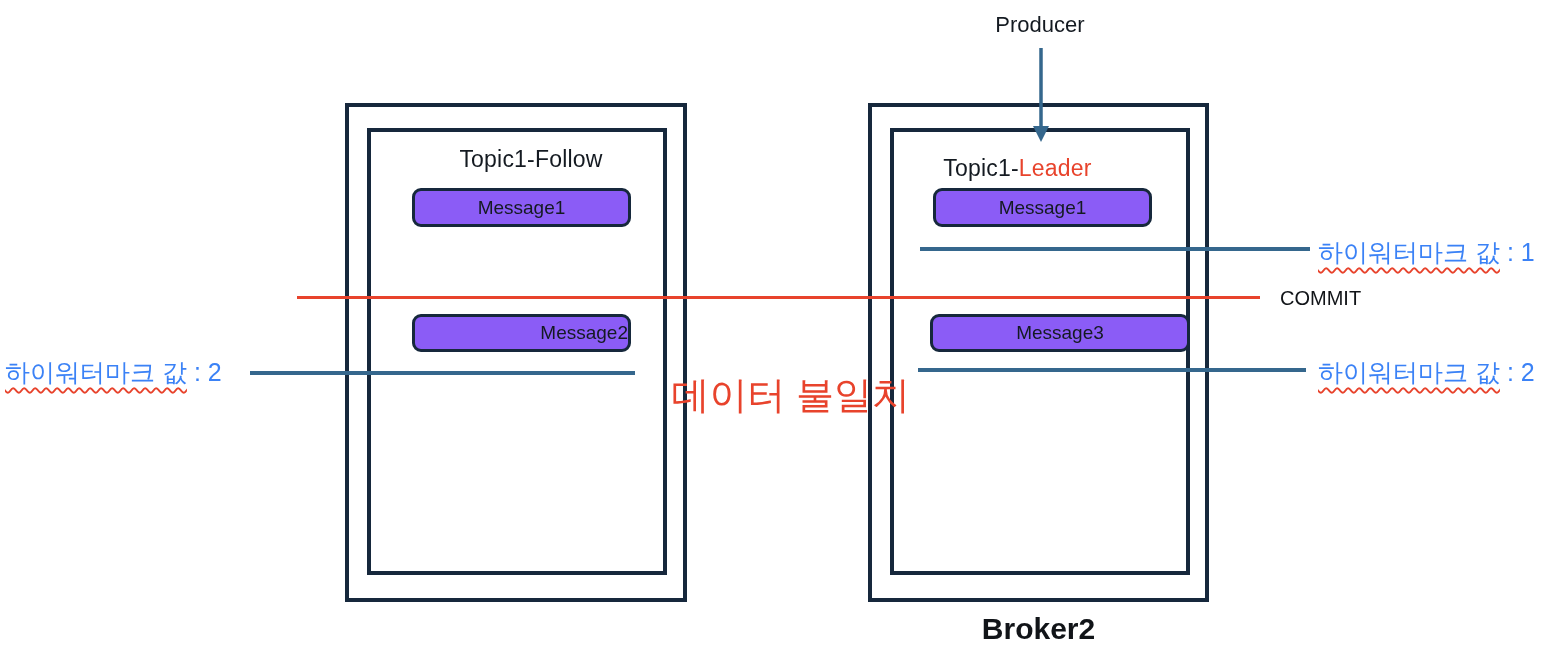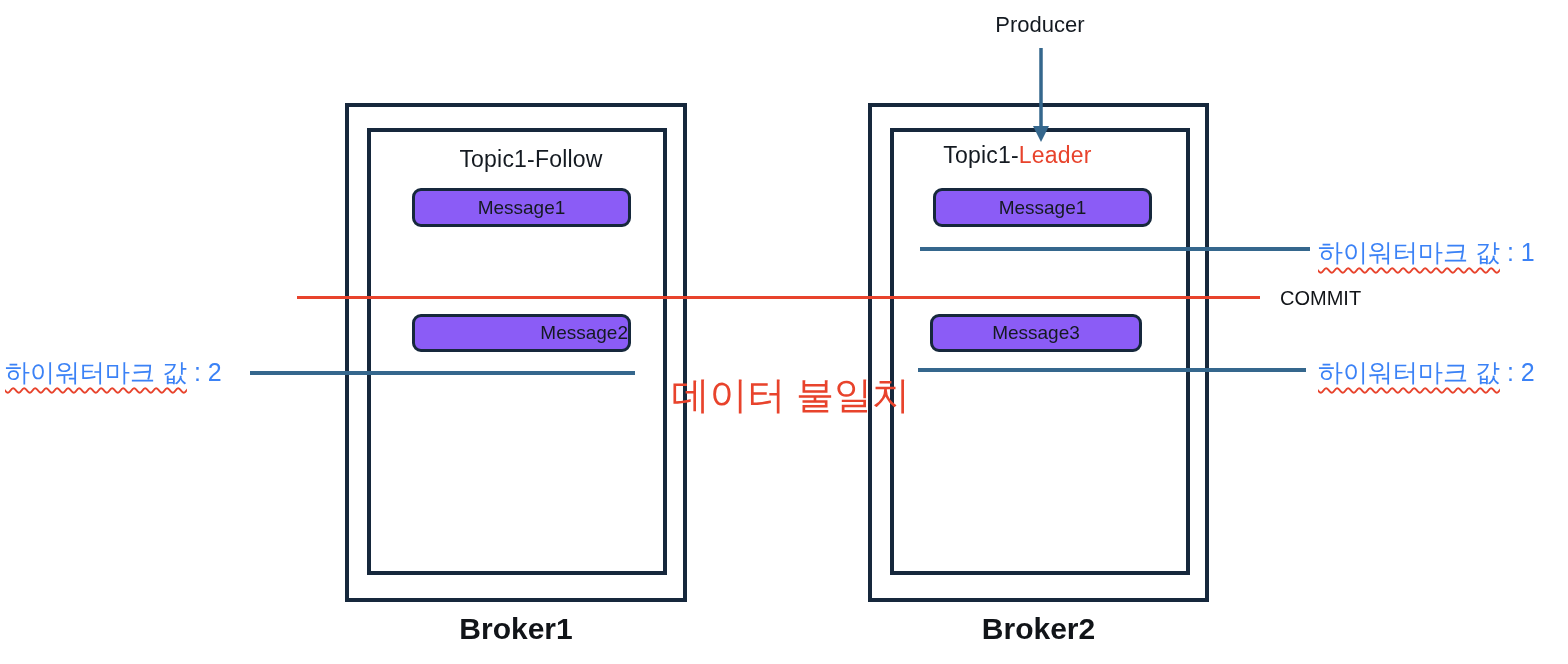--- a/index.html
+++ b/index.html
@@ -124,29 +124,28 @@
 
   <div class="broker-outer" style="left:345px; top:103px; width:342px; height:499px;"></div>
   <div class="broker-inner" style="left:367px; top:128px; width:300px; height:447px;"></div>
   <div class="topic-title" style="left:367px; top:146px; width:328px;"><span>Topic1-</span><span>Follow</span></div>
   <div class="msg-box" style="left:412px; top:188px; width:219px; height:39px;">
       <span>Message1</span>
     </div>
   <div class="msg-box" style="left:412px; top:314px; width:219px; height:38px;justify-content:flex-end;">
       <span>Message2</span>
     </div>
-  <div class="broker-name" style="left:345px; top:612px; width:342px;">Broker1</div>
 
   <div class="broker-outer" style="left:868px; top:103px; width:341px; height:499px;"></div>
   <div class="broker-inner" style="left:890px; top:128px; width:300px; height:447px;"></div>
-  <div class="topic-title" style="left:890px; top:142px; width:255px;"><span>Topic1-</span><span class="red-part">Leader</span></div>
+  <div class="topic-title" style="left:890px; top:155px; width:255px;"><span>Topic1-</span><span class="red-part">Leader</span></div>
   <div class="msg-box" style="left:933px; top:188px; width:219px; height:39px;">
       <span>Message1</span>
     </div>
-  <div class="msg-box" style="left:930px; top:314px; width:212px; height:38px;">
+  <div class="msg-box" style="left:930px; top:314px; width:260px; height:38px;">
       <span>Message3</span>
     </div>
   <div class="broker-name" style="left:868px; top:612px; width:341px;">Broker2</div>
 
   <div class="hline-red" style="left:297px; top:296px; width:963px;"></div>
   <div class="commit-label" style="left:1280px; top:287px;">COMMIT</div>
 
   <div class="hline-blue" style="left:250px; top:371px; width:385px;"></div>
   <div class="hline-blue" style="left:920px; top:247px; width:390px;"></div>
   <div class="hline-blue" style="left:918px; top:368px; width:388px;"></div>

